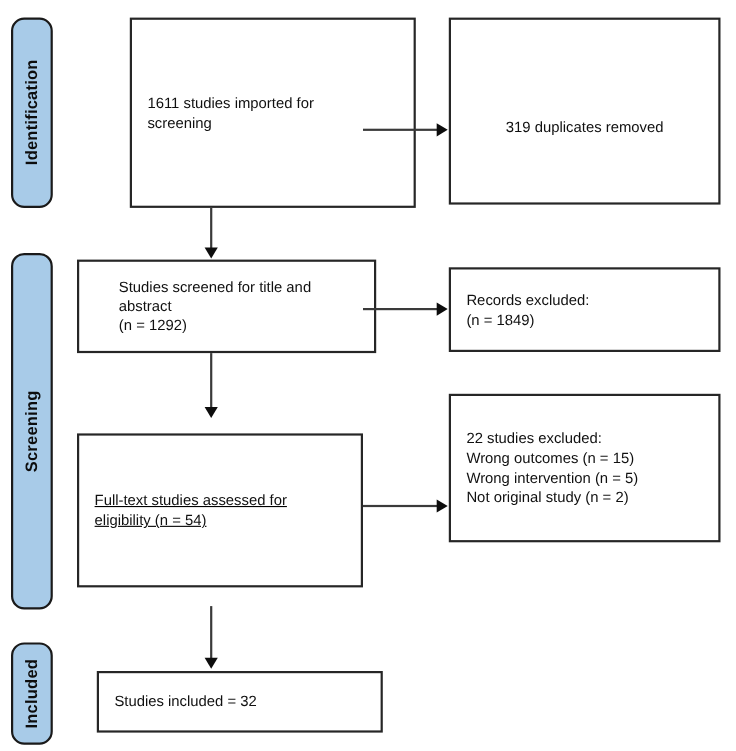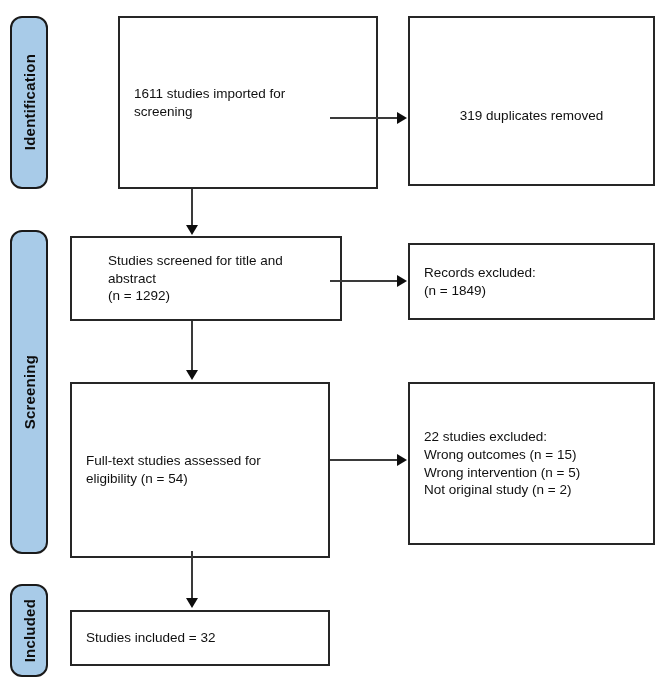--- a/index.html
+++ b/index.html
@@ -121,39 +121,39 @@
     <span class="box-text">1611 studies imported for
 screening</span>
   </div>
 
   <div class="flow-box" style="left:70px; top:236px; width:272px; height:85px;padding-left:22px;">
     <span class="box-text">Studies screened for title and
 abstract
 (n = 1292)</span>
   </div>
 
-  <div class="flow-box" style="left:70px; top:382px; width:260px; height:176px;">
+  <div class="flow-box" style="left:70px; top:394px; width:260px; height:140px;text-decoration:underline;">
     <span class="box-text">Full-text studies assessed for
 eligibility (n = 54)</span>
   </div>
 
-  <div class="flow-box" style="left:70px; top:610px; width:260px; height:56px;">
+  <div class="flow-box" style="left:88px; top:610px; width:260px; height:56px;">
     <span class="box-text">Studies included = 32</span>
   </div>
 
   <div class="flow-box center-text" style="left:408px; top:16px; width:247px; height:170px;">
     <span class="box-text">319 duplicates removed</span>
   </div>
 
   <div class="flow-box" style="left:408px; top:243px; width:247px; height:77px;">
     <span class="box-text">Records excluded:
 (n = 1849)</span>
   </div>
 
-  <div class="flow-box" style="left:408px; top:358px; width:247px; height:163px;margin-top:24px;">
+  <div class="flow-box" style="left:408px; top:358px; width:247px; height:135px;">
     <span class="box-text">22 studies excluded:
      Wrong outcomes (n = 15)
      Wrong intervention (n = 5)
      Not original study (n = 2)</span>
   </div>
 
   <div class="arrow-h" style="left:330px; top:117px; width:68px;"></div>
 
   <div class="arrow-v" style="left:191px; top:189px; height:37px;"></div>
 

